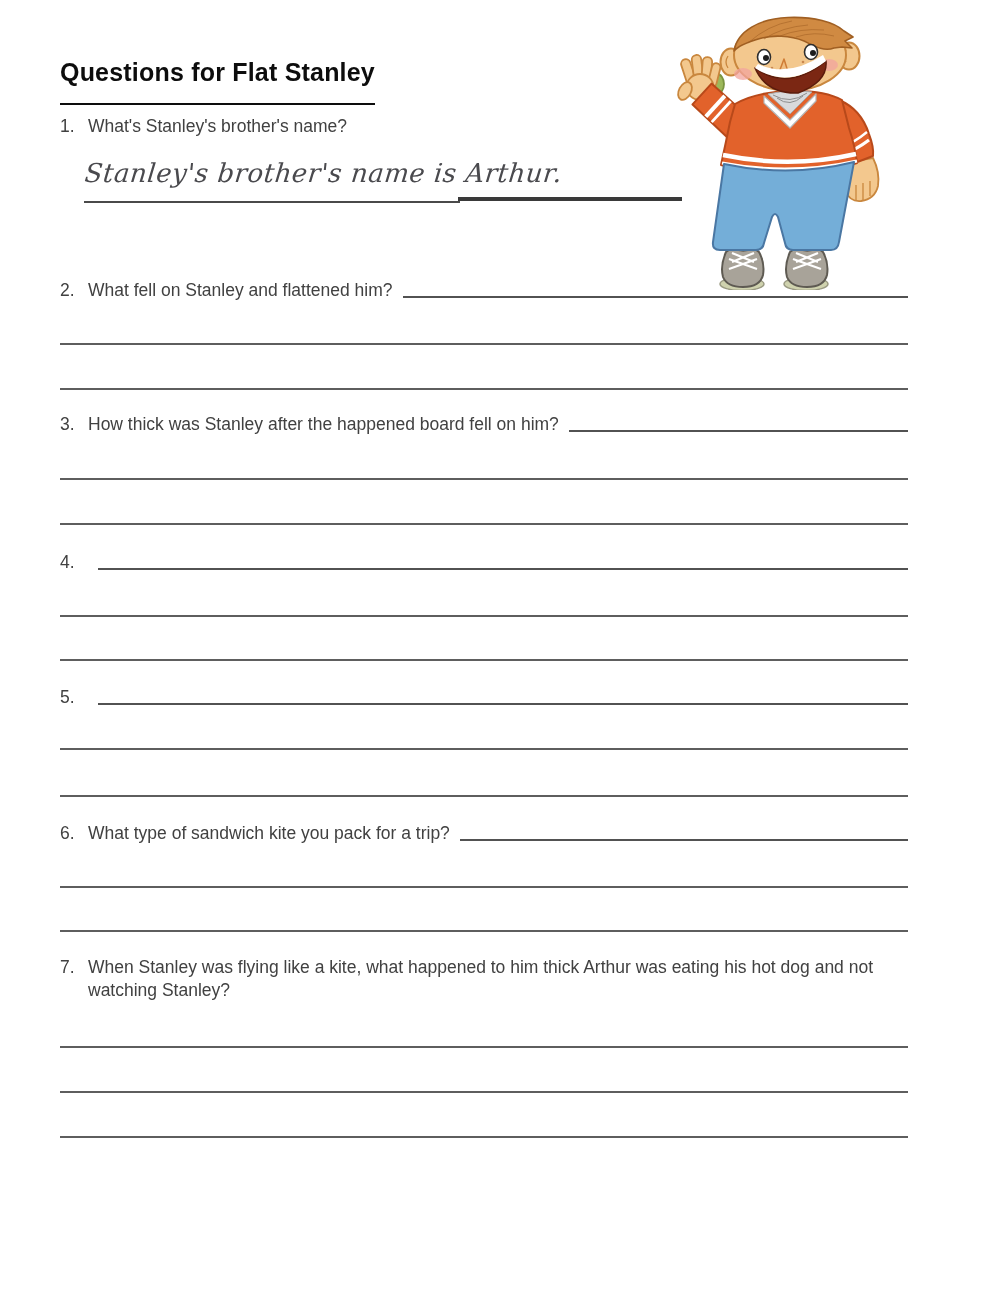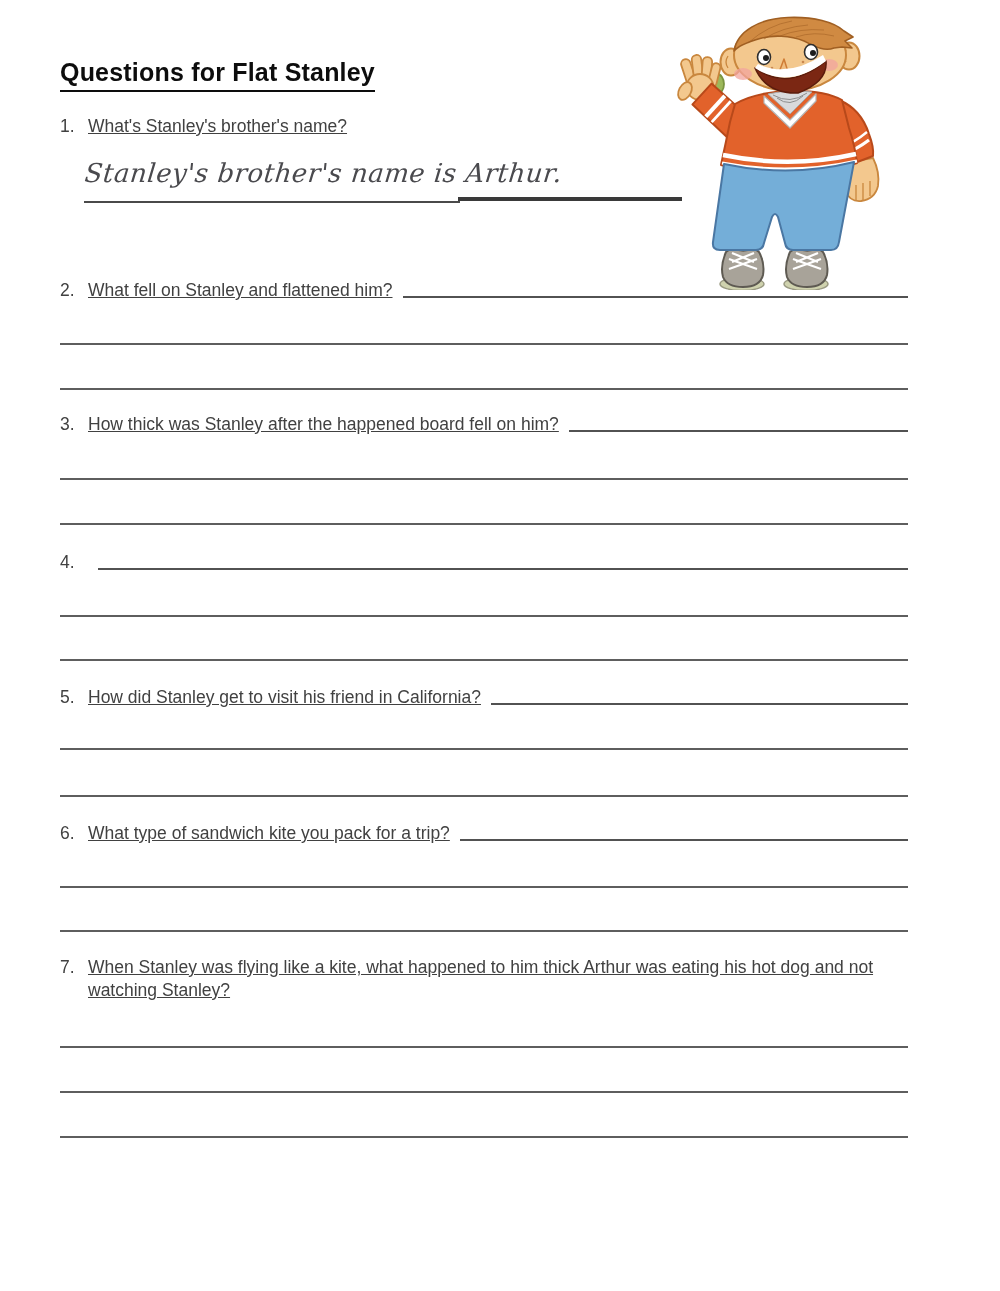--- a/index.html
+++ b/index.html
@@ -6,31 +6,31 @@
   body{
     width:1000px;height:1291px;background:#ffffff;
     font-family:"Liberation Sans", sans-serif;
     position:relative;overflow:hidden;
   }
   .page{position:absolute;inset:0;background:#ffffff;}
 
   .title{
     position:absolute;left:60px;top:58px;
     font-size:25px;font-weight:bold;color:#0d0d0d;
-    border-bottom:2.5px solid #0d0d0d;padding-bottom:3px;
+    border-bottom:2.5px solid #0d0d0d;padding-bottom:16px;
     display:inline-block;letter-spacing:0.2px;
   }
 
   .qrow{
     position:absolute;left:60px;width:848px;
     display:flex;align-items:flex-start;
     font-size:17.5px;line-height:23px;color:#414141;
   }
   .qnum{flex:none;width:28px;}
-  .qtext{flex:none;max-width:792px;text-decoration:underline;}
+  .qtext{flex:none;max-width:792px;}
   .qfill{
     flex:1 1 auto;height:0;align-self:flex-end;
     border-bottom:2px solid #525252;margin:0 0 4px 10px;
   }
 
   .blank-line{
     position:absolute;left:60px;width:848px;height:0;
     border-top:2px solid #5e5e5e;
   }
 
@@ -88,21 +88,20 @@
 
   <div class="qrow" style="top:551px">
     <span class="qnum">4.</span>
     <span class="qfill"></span>
   </div>
   <div class="blank-line" style="top:615px"></div>
   <div class="blank-line" style="top:659px"></div>
 
   <div class="qrow" style="top:686px">
     <span class="qnum">5.</span>
-    <span class="qtext">How did Stanley get to visit his friend in California?</span>
     <span class="qfill"></span>
   </div>
   <div class="blank-line" style="top:748px"></div>
   <div class="blank-line" style="top:795px"></div>
 
   <div class="qrow" style="top:822px">
     <span class="qnum">6.</span>
     <span class="qtext">What type of sandwich kite you pack for a trip?</span>
     <span class="qfill"></span>
   </div>

